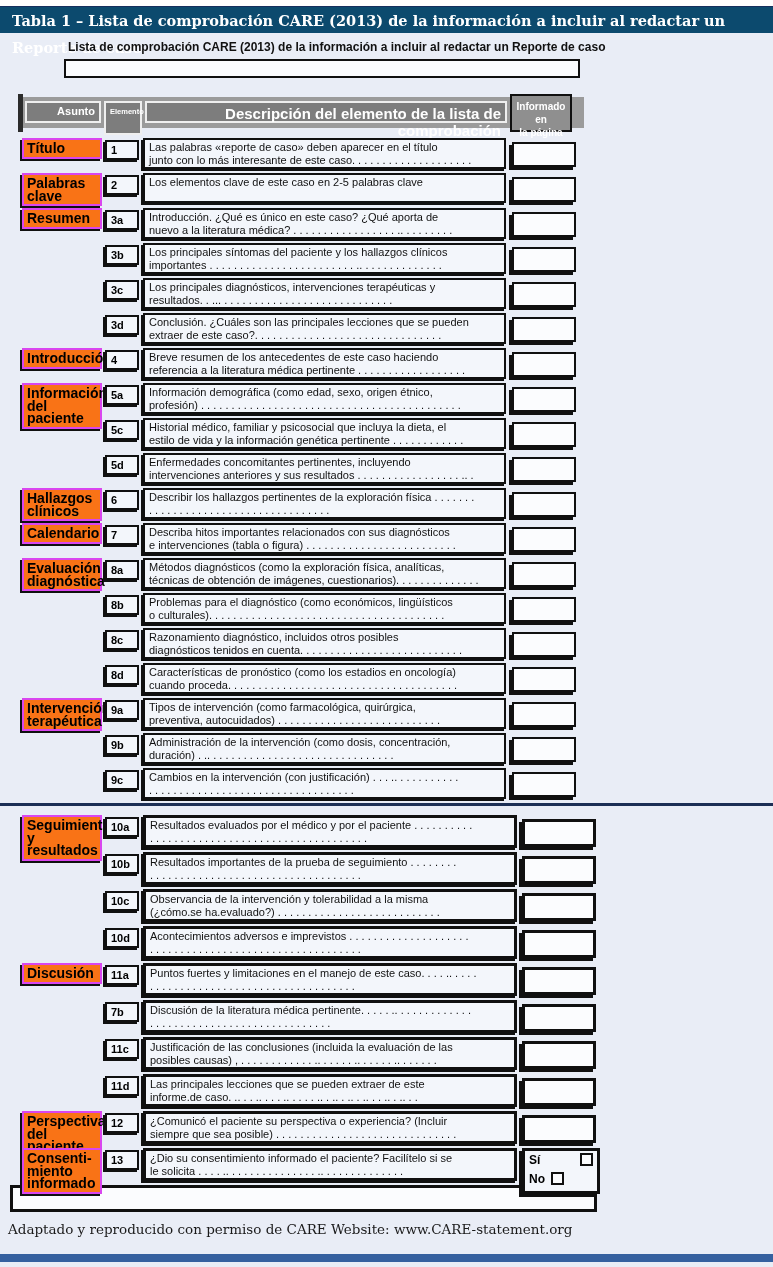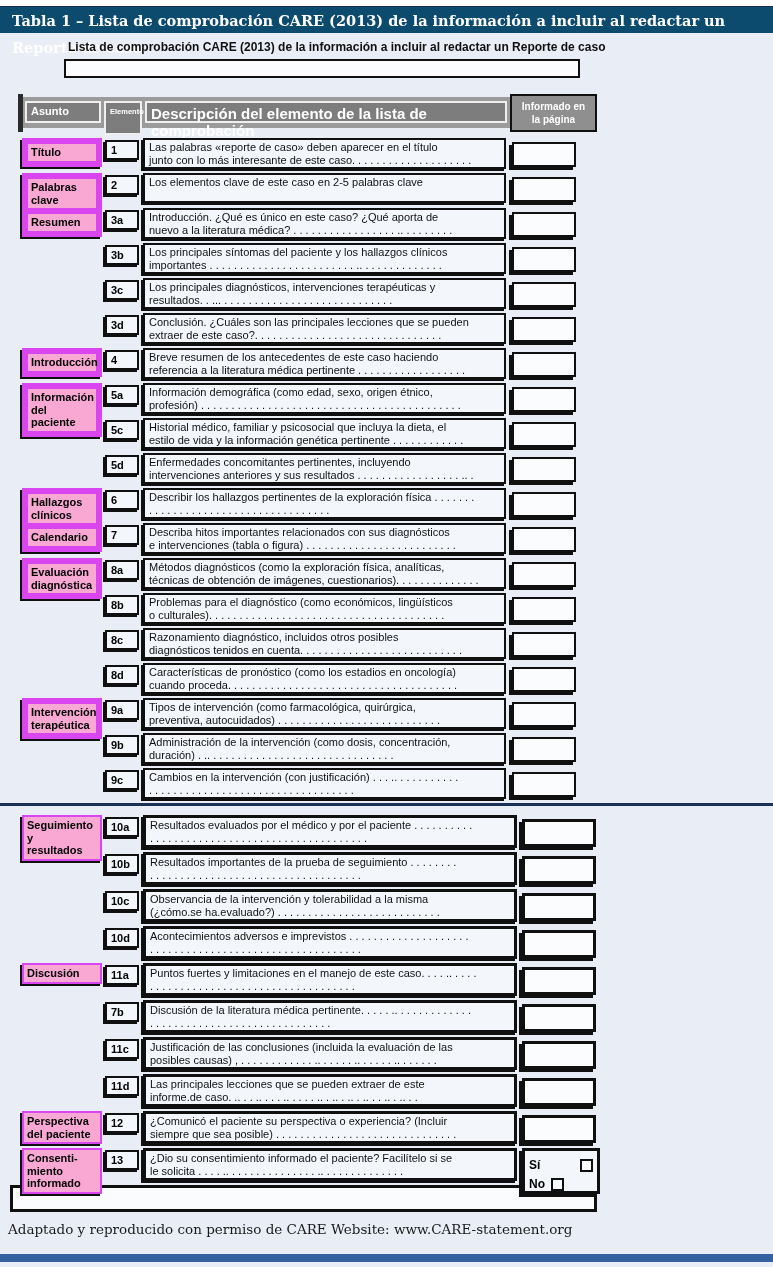--- a/index.html
+++ b/index.html
@@ -29,38 +29,38 @@
   }
   
   .thead { position: relative; margin: 16px 0 0 18px; height: 38px; }
   .band {
     position: absolute; left: 0; top: 3px; width: 566px; height: 31px;
     background: #9b9b9b;
   }
   .band-edge { position: absolute; left: 0; top: 0; width: 5px; height: 38px; background: #2b2b2b; }
   .hcell {
     position: absolute; top: 7px; background: #7d7d7d; color: #fff;
-    border: 2px solid #efefef; font-weight: bold; padding: 2px 4px;
+    border: 2px solid #efefef; font-weight: bold; padding: 2px 4px; text-align: right;
   }
   .h-asunto   { left: 7px;  width: 76px; height: 22px; font-size: 11px; }
   .h-elemento { left: 86px; width: 38px; height: 34px; font-size: 7.5px; padding-top: 4px; }
   .h-desc     { left: 127px; width: 362px; height: 22px; font-size: 15px; }
   .h-informado {
-    position: absolute; left: 492px; top: 0; width: 87px; height: 38px;
+    position: absolute; left: 492px; top: 0; width: 62px; height: 38px;
     background: #8f8f8f; color: #fff; border: 2px solid #101010;
     font-size: 10px; font-weight: bold; text-align: center;
     white-space: pre-line; line-height: 13px; padding-top: 4px;
   }
   
   .rows { margin-top: 6px; }
   .row { position: relative; margin-bottom: 5px; min-height: 30px; }
   .subject {
     position: absolute; left: 22px; top: 0; width: 80px;
-    background: #f9a8d4; border: 6px solid #d946ef;
-    font-size: 11px; font-weight: bold; padding: 2px 3px;
+    background: #f97316; border: 2px solid #d946ef;
+    font-size: 14px; font-weight: bold; padding: 2px 3px;
     white-space: pre-line; line-height: 12.5px;
     box-shadow: -2px 2px 0 #101010;
   }
   .element {
     position: absolute; left: 105px; top: 2px; width: 34px; height: 20px;
     background: #f3f6fb; border: 2px solid #101010;
     font-size: 11px; font-weight: bold; padding: 2px 0 0 4px;
     box-shadow: -2px 2px 0 #101010;
   }
   .desc {
@@ -79,21 +79,21 @@
   .rows.p2 .row { margin-bottom: 7px; }
   .rows.p2 .desc { width: 374px; border-width: 3px; }
   .rows.p2 .answer { left: 522px; width: 74px; height: 28px; border-width: 3px; }
   .rows.p2 .subject, .rows.p2 .element { border-width: 2px; }
   .consent-box {
     position: absolute; left: 522px; top: 0; width: 78px; height: 46px;
     background: #f3f6fb; border: 3px solid #101010;
     box-shadow: -3px 3px 0 #101010;
     font-size: 12px; font-weight: bold; padding: 2px 4px;
   }
-  .consent-line { display: flex; align-items: flex-end; height: 19px; }
+  .consent-line { display: flex; align-items: flex-start; height: 19px; }
   .consent-line .lbl { margin-right: 6px; }
   .cb {
     width: 13px; height: 13px; background: #fbfcfe;
     border: 2px solid #101010; display: inline-block;
   }
   .consent-line.yes .cb { margin-left: auto; }
   
   .page-divider { height: 3px; background: #1c2f55; margin: 2px 0 9px 0; }
   
   .wide-box {

